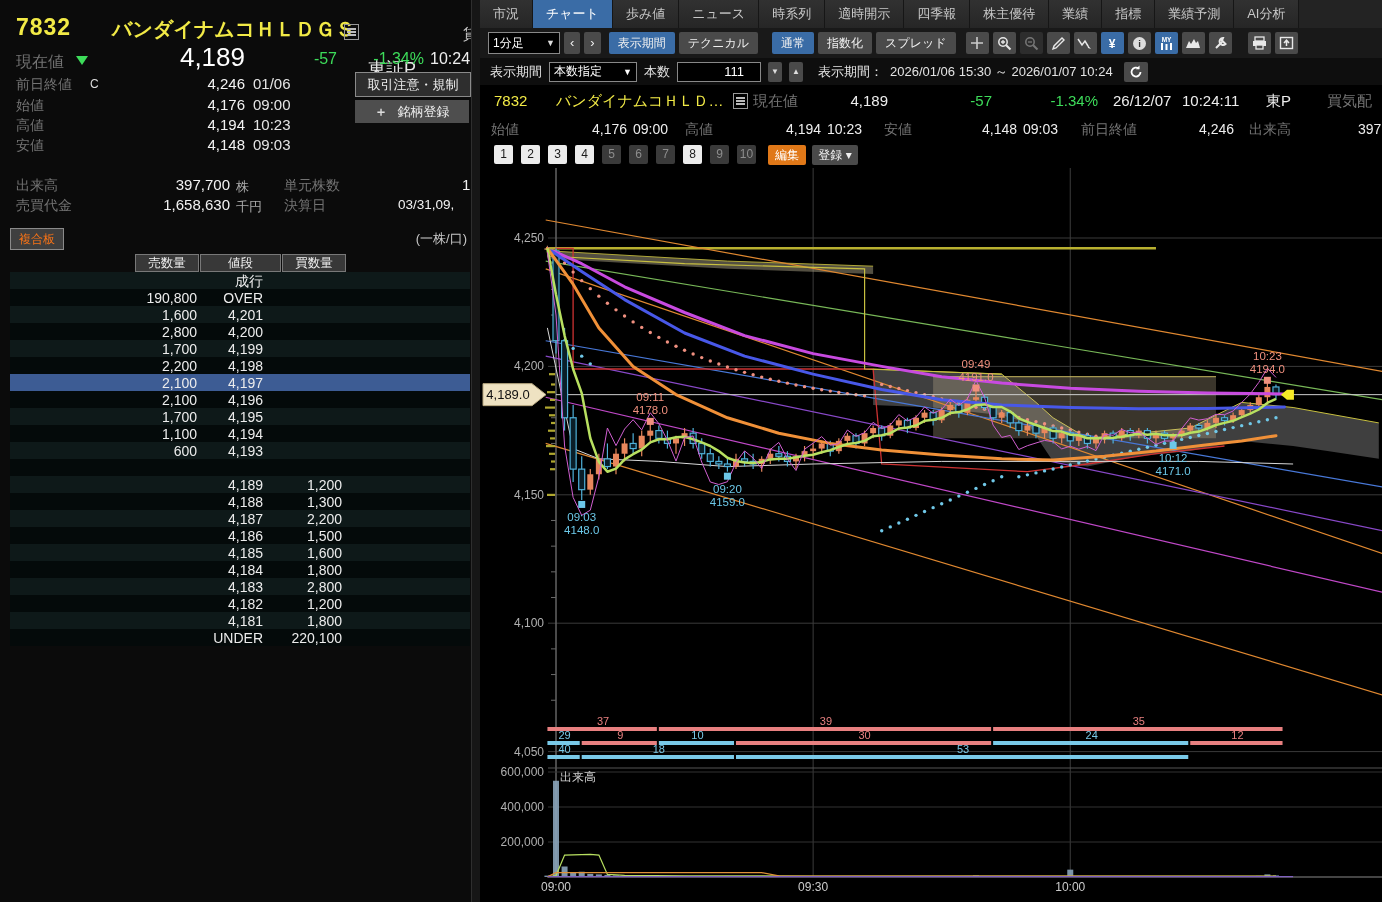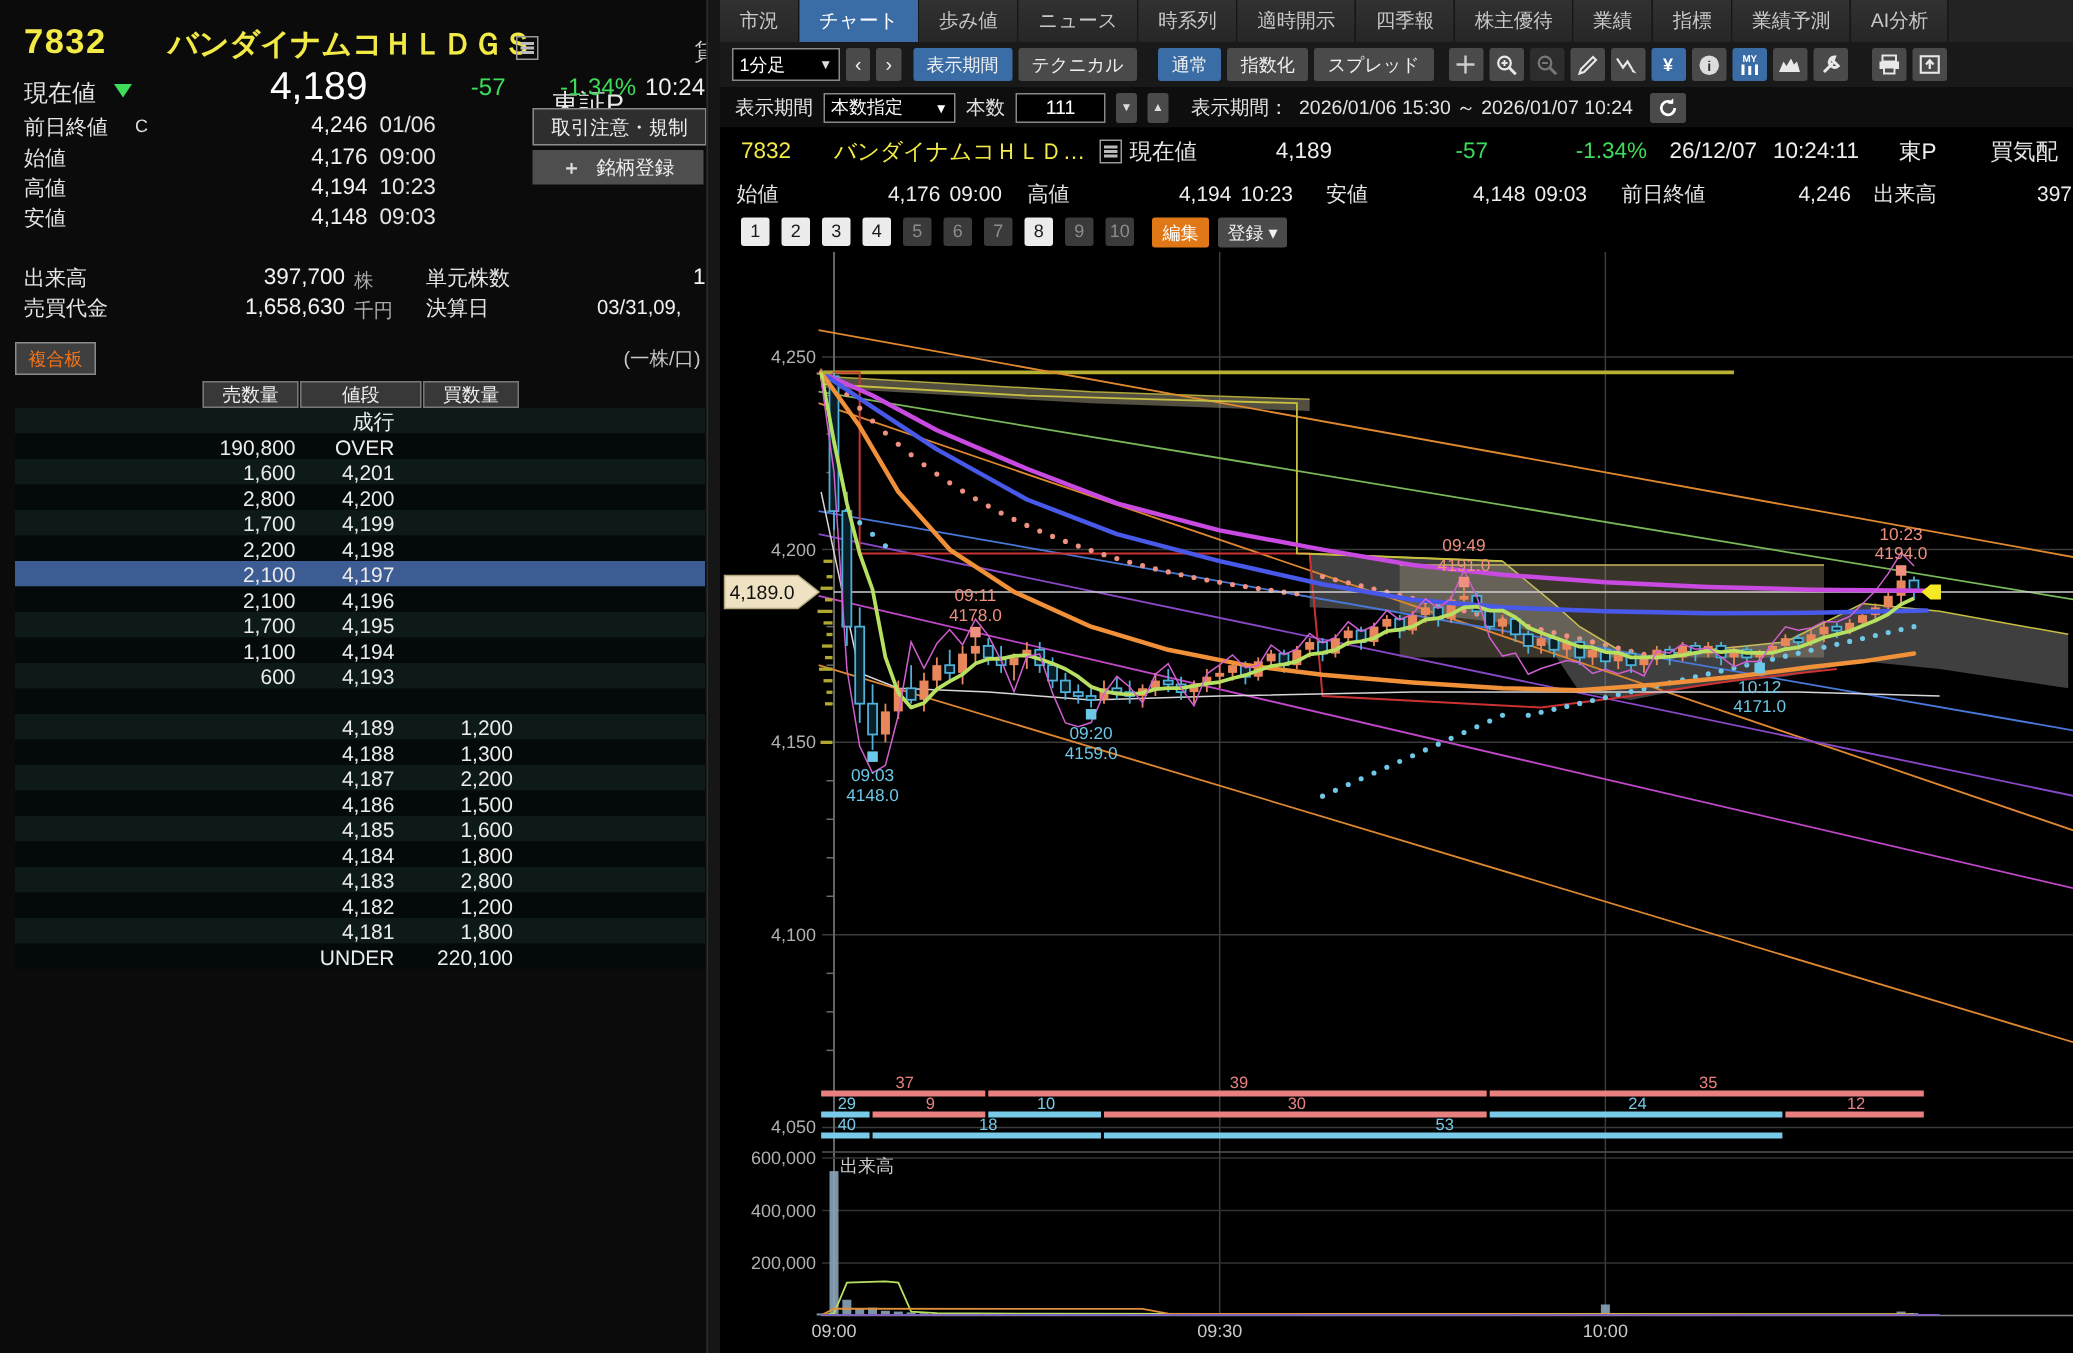--- a/index.html
+++ b/index.html
@@ -9,21 +9,21 @@
   .left-panel{position:absolute;left:0;top:0;width:471px;height:902px;background:#0b0b0b;overflow:hidden;}
   .edge-strip{position:absolute;left:471px;top:0;width:9px;height:902px;background:#161616;border-left:1px solid #2e2e2e;}
   .qh{position:absolute;left:0;top:0;width:471px;height:225px;background:#0b0b0b;}
   .abs{position:absolute;white-space:nowrap;}
   .code{left:16px;top:14px;font-size:23px;font-weight:bold;color:#f2ea46;letter-spacing:1px;}
   .name{left:112px;top:16px;font-size:20px;font-weight:bold;color:#f2ea46;}
   .listicon{left:344px;top:24px;width:15px;height:16px;border:1px solid #999;box-sizing:border-box;padding:2px 2px;}
   .listicon i{display:block;height:2px;background:#bbb;margin:1px 0;}
   .market{left:368px;top:25px;font-size:18px;color:#e8e8e8;margin-top:32px;}
   .marginflag{left:463px;top:25px;font-size:15px;color:#ccc;}
-  .teal{color:#e5e5e5;}
+  .teal{color:#737373;}
   .grn{color:#3ddc5a;}
   .wht{color:#eee;}
   .r{text-align:right;}
   .cur-label{left:16px;top:52px;font-size:16px;}
   .cur-arrow{left:76px;top:56px;width:0;height:0;border-left:6px solid transparent;border-right:6px solid transparent;border-top:9px solid #3ddc5a;}
   .cur-price{left:60px;top:42px;width:185px;font-size:26px;color:#fff;}
   .cur-chg{left:260px;top:50px;width:77px;font-size:16px;}
   .cur-pct{left:345px;top:50px;width:79px;font-size:16px;}
   .cur-time{left:430px;top:50px;font-size:16px;color:#eee;}
   .drow-label{left:16px;font-size:14px;}
@@ -68,21 +68,21 @@
   .tf-select .car{margin-left:auto;font-size:9px;color:#ddd;}
   .tbtn{height:22px;padding:0 9px;background:#4a4a4a;color:#f0f0f0;font-size:12px;line-height:22px;border-radius:2px;text-align:center;}
   .tbtn.on{background:#3a6ca6;}
   .tbtn.nav{padding:0 6px;font-size:13px;}
   .ticon{width:23px;height:22px;background:#4a4a4a;border-radius:2px;display:flex;align-items:center;justify-content:center;color:#e8e8e8;}
   .ticon.on{background:#3a6ca6;}
   .ticon.dis{background:#2d2d2d;color:#777;}
   .periodrow{position:absolute;left:0;top:58px;width:902px;height:27px;background:#0e0e0e;display:flex;align-items:center;gap:7px;padding-left:10px;box-sizing:border-box;font-size:13px;color:#e3e3e3;}
   .mode-select{width:88px;height:20px;background:#000;border:1px solid #888;color:#fff;font-size:12px;display:flex;align-items:center;padding:0 4px;box-sizing:border-box;}
   .mode-select .car{margin-left:auto;font-size:9px;}
-  .count-input{width:50px;height:18px;background:#000;border:1px solid #888;color:#fff;font-size:13px;text-align:center;padding:0 4px;line-height:18px;}
+  .count-input{width:50px;height:18px;background:#000;border:1px solid #888;color:#fff;font-size:13px;text-align:right;padding:0 16px;line-height:18px;}
   .spin{width:14px;height:20px;background:#4a4a4a;color:#ddd;font-size:8px;text-align:center;line-height:20px;border-radius:2px;}
   .reloadbtn{width:24px;height:20px;background:#4a4a4a;border-radius:2px;color:#fff;display:flex;align-items:center;justify-content:center;margin-left:4px;}
   .quoterow{position:absolute;left:0;top:85px;width:902px;height:30px;background:#000;font-size:15px;}
   .q{position:absolute;top:7px;white-space:nowrap;}
   .yellow{color:#f2ea46;}
   .ohlcrow{position:absolute;left:0;top:115px;width:902px;height:28px;background:#000;font-size:14px;}
   .o{position:absolute;top:6px;white-space:nowrap;}
   .presetrow{position:absolute;left:0;top:143px;width:902px;height:25px;background:#000;}
   .pbtn{position:absolute;top:2px;width:19px;height:19px;font-size:12px;text-align:center;line-height:19px;border-radius:2px;}
   .pbtn.lit{background:#ececec;color:#1a1a1a;}

